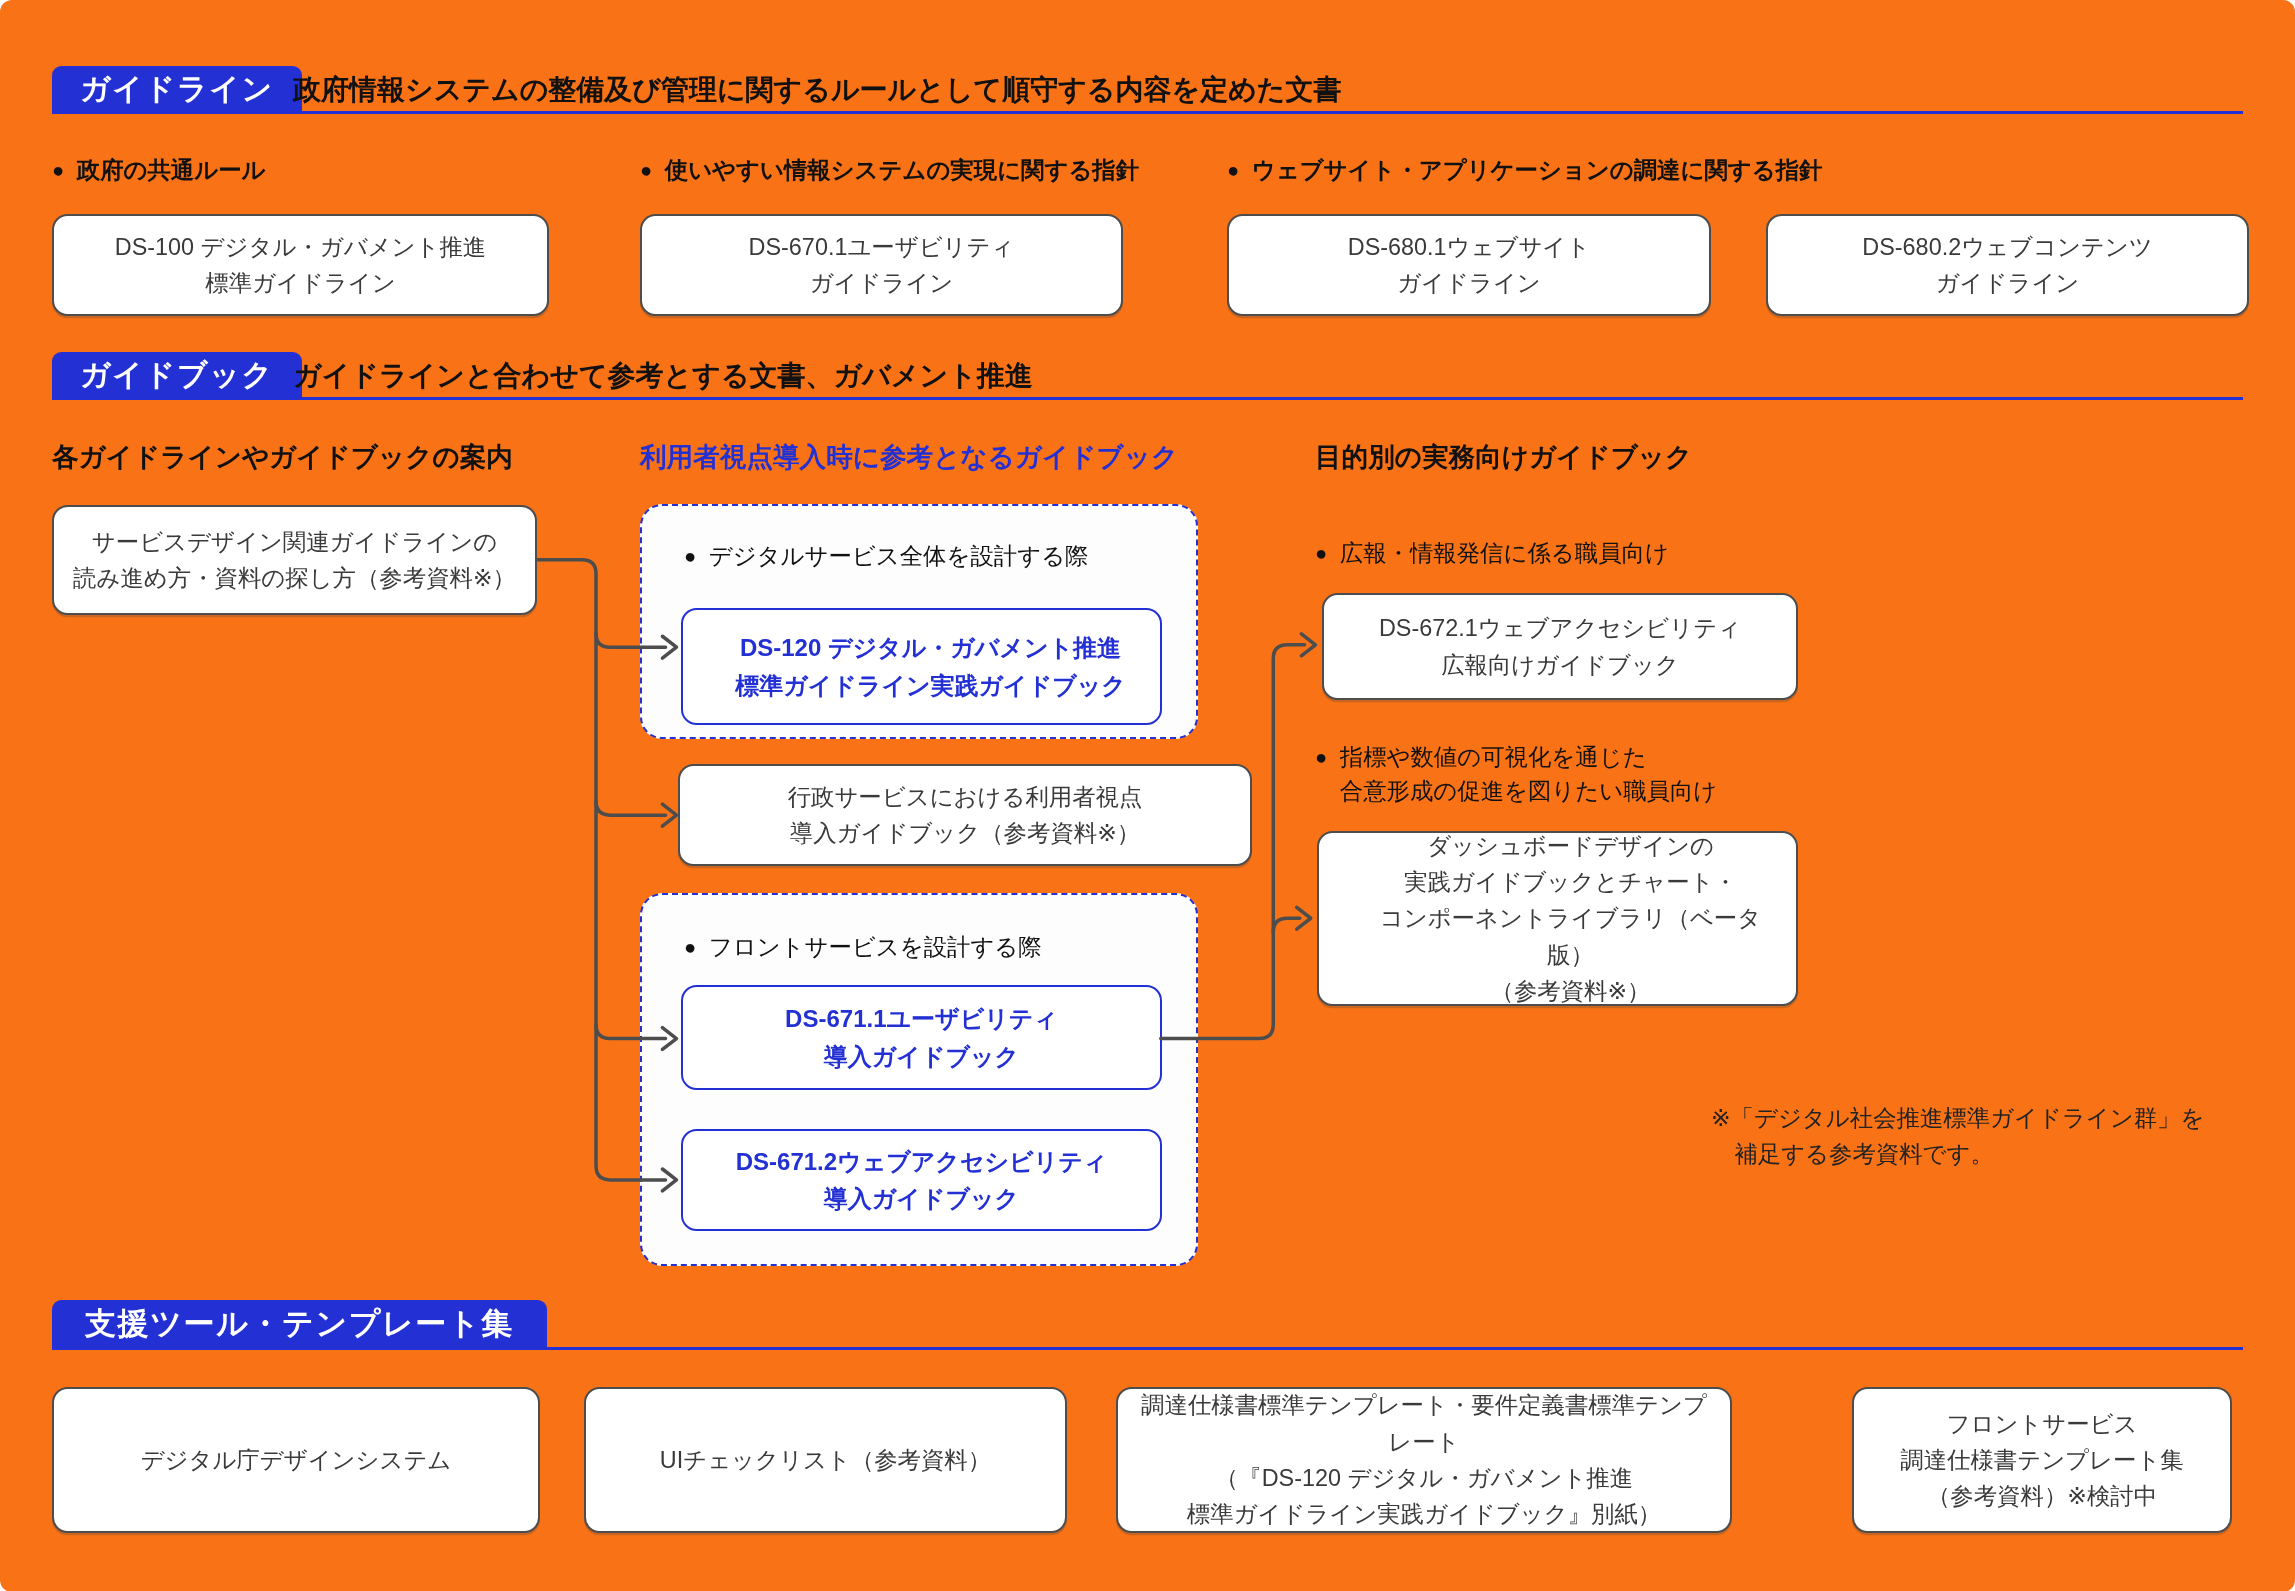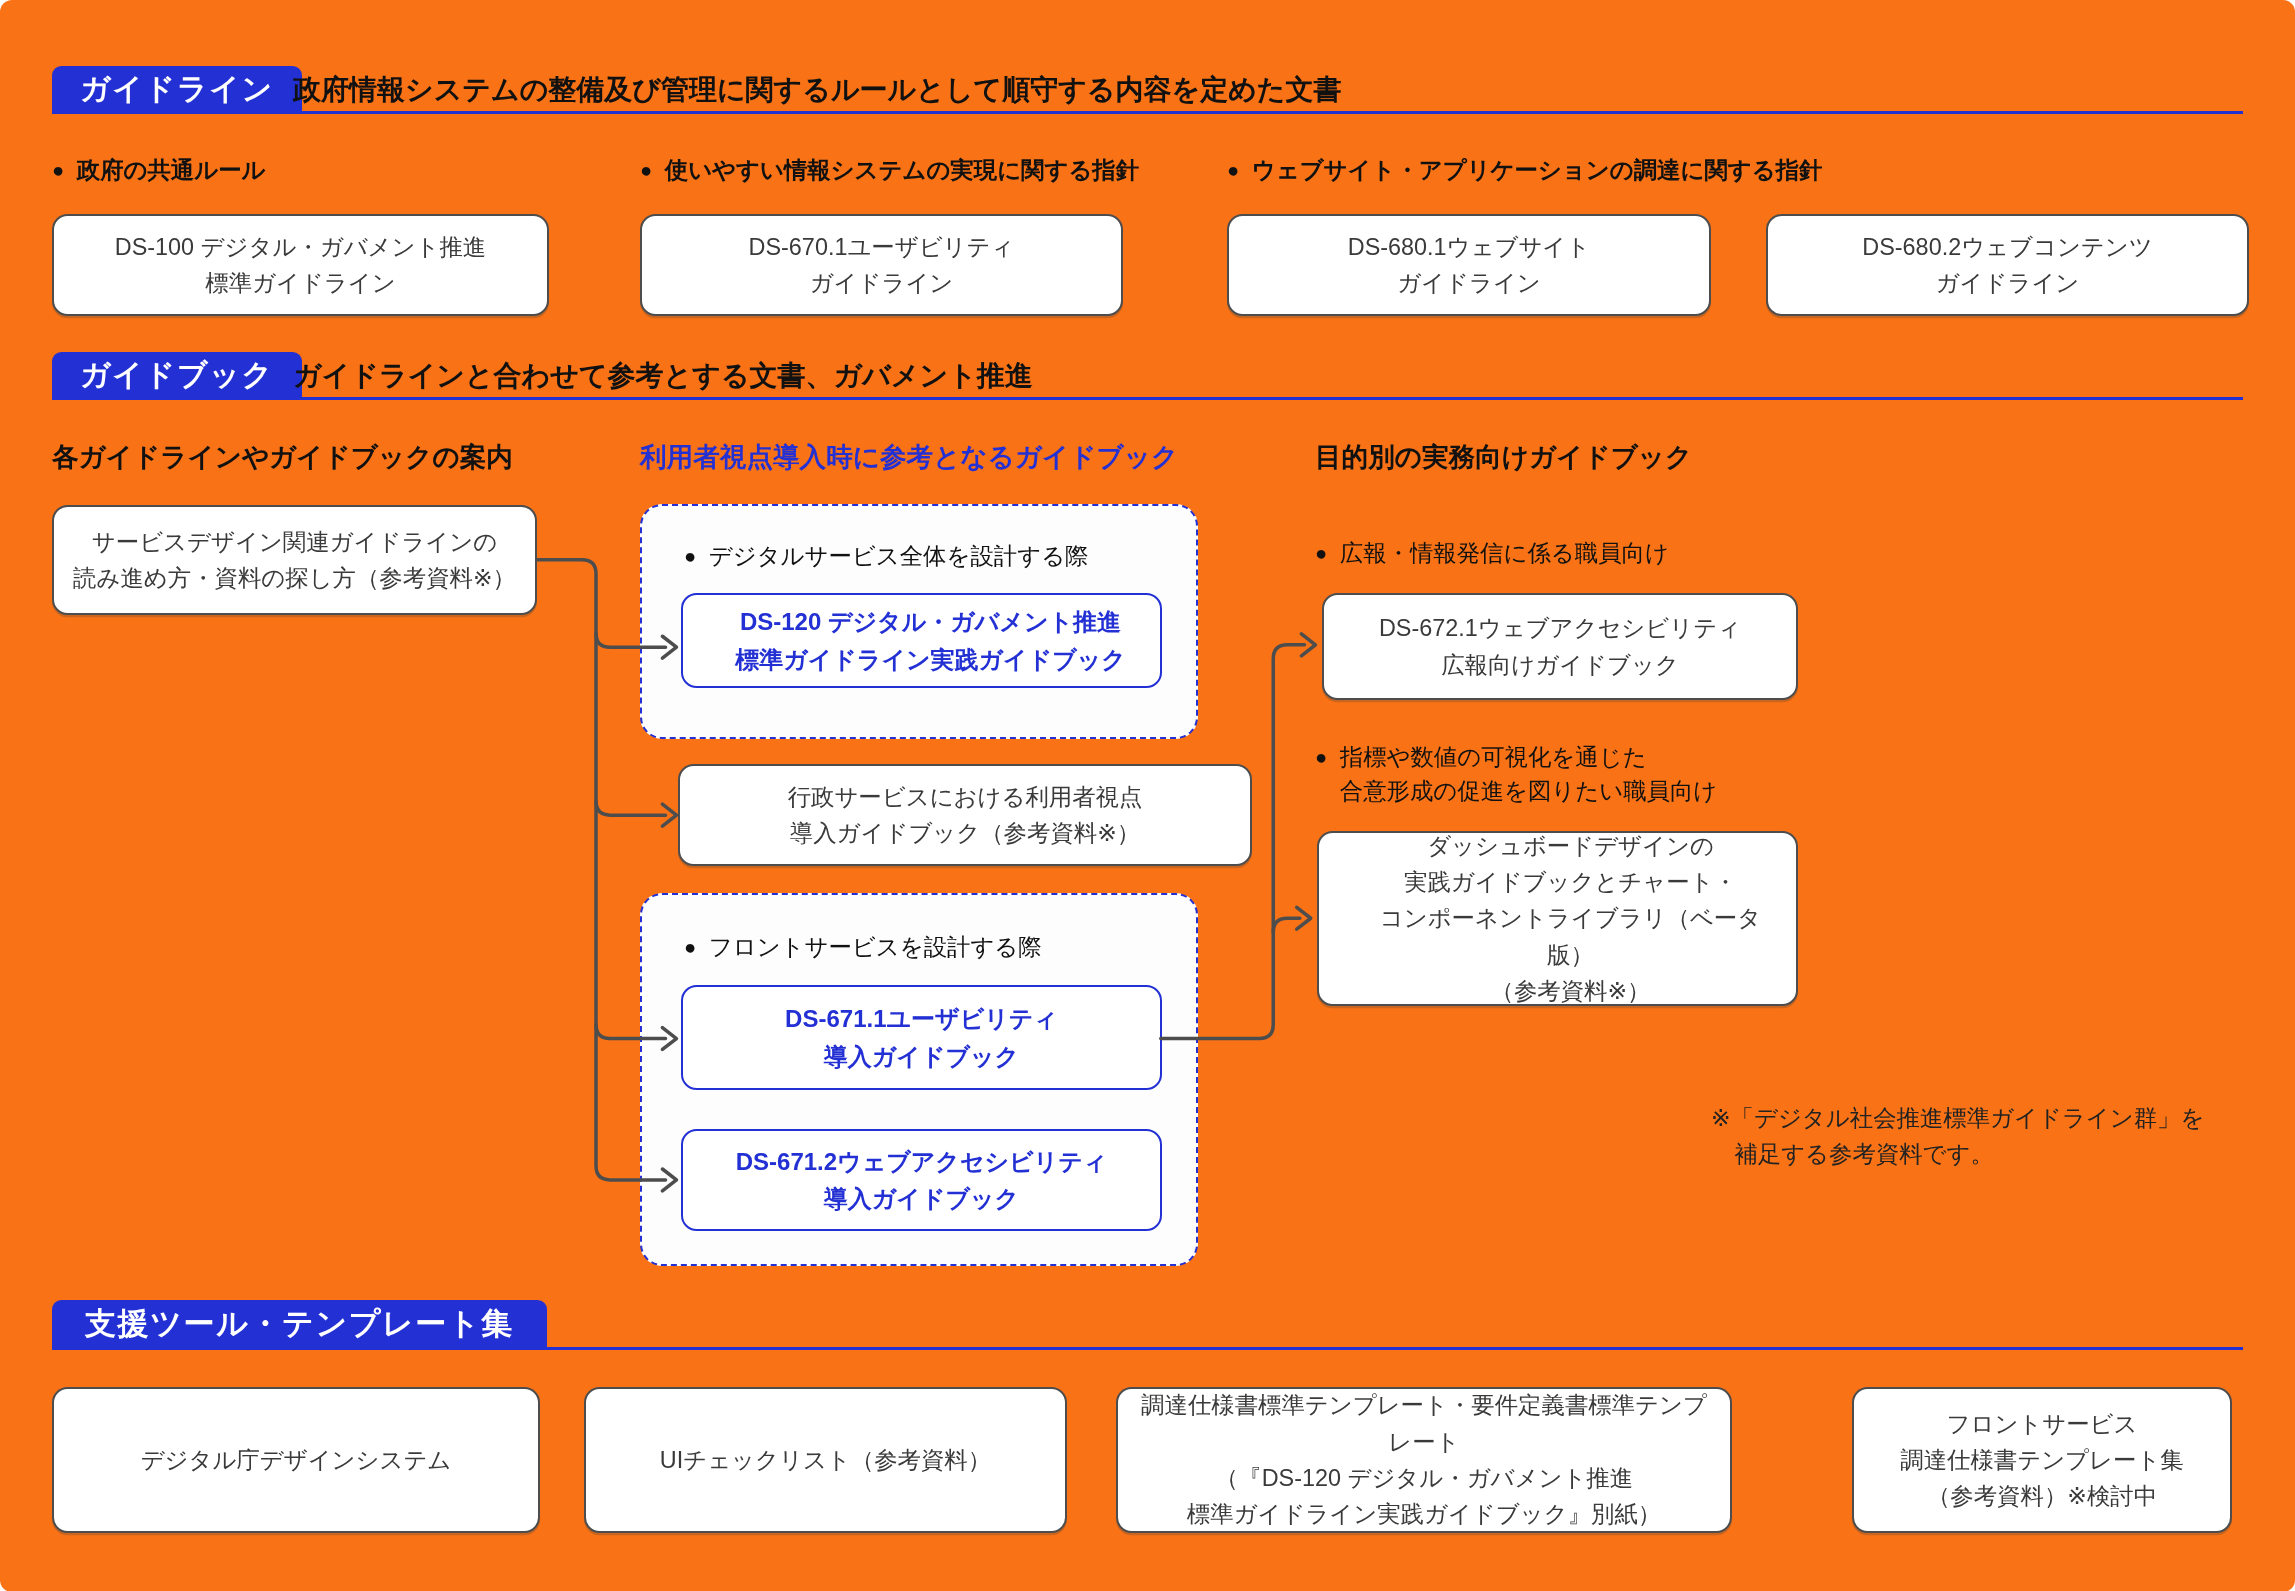--- a/index.html
+++ b/index.html
@@ -65,21 +65,21 @@
   <div class="abs heading" style="left:1315px;top:439px;">目的別の実務向けガイドブック</div>
 
   <div class="abs box" style="left:52px;top:505px;width:485px;height:110px;">サービスデザイン関連ガイドラインの
 読み進め方・資料の探し方（参考資料※）</div>
 
   <div class="abs dashed" style="left:640px;top:504px;width:558px;height:235px;"></div>
   <div class="abs bullet" style="left:684px;top:539px;">
     <span class="dot">●</span>
     <span class="lbl">デジタルサービス全体を設計する際</span>
   </div>
-  <div class="abs box blue" style="left:681px;top:593px;width:481px;height:95px;padding-left:32px;">DS-120 デジタル・ガバメント推進
+  <div class="abs box blue" style="left:681px;top:608px;width:481px;height:117px;padding-left:32px;">DS-120 デジタル・ガバメント推進
 標準ガイドライン実践ガイドブック</div>
 
   <div class="abs box" style="left:678px;top:764px;width:574px;height:102px;">行政サービスにおける利用者視点
 導入ガイドブック（参考資料※）</div>
 
   <div class="abs dashed" style="left:640px;top:893px;width:558px;height:373px;"></div>
   <div class="abs bullet" style="left:684px;top:930px;">
     <span class="dot">●</span>
     <span class="lbl">フロントサービスを設計する際</span>
   </div>

